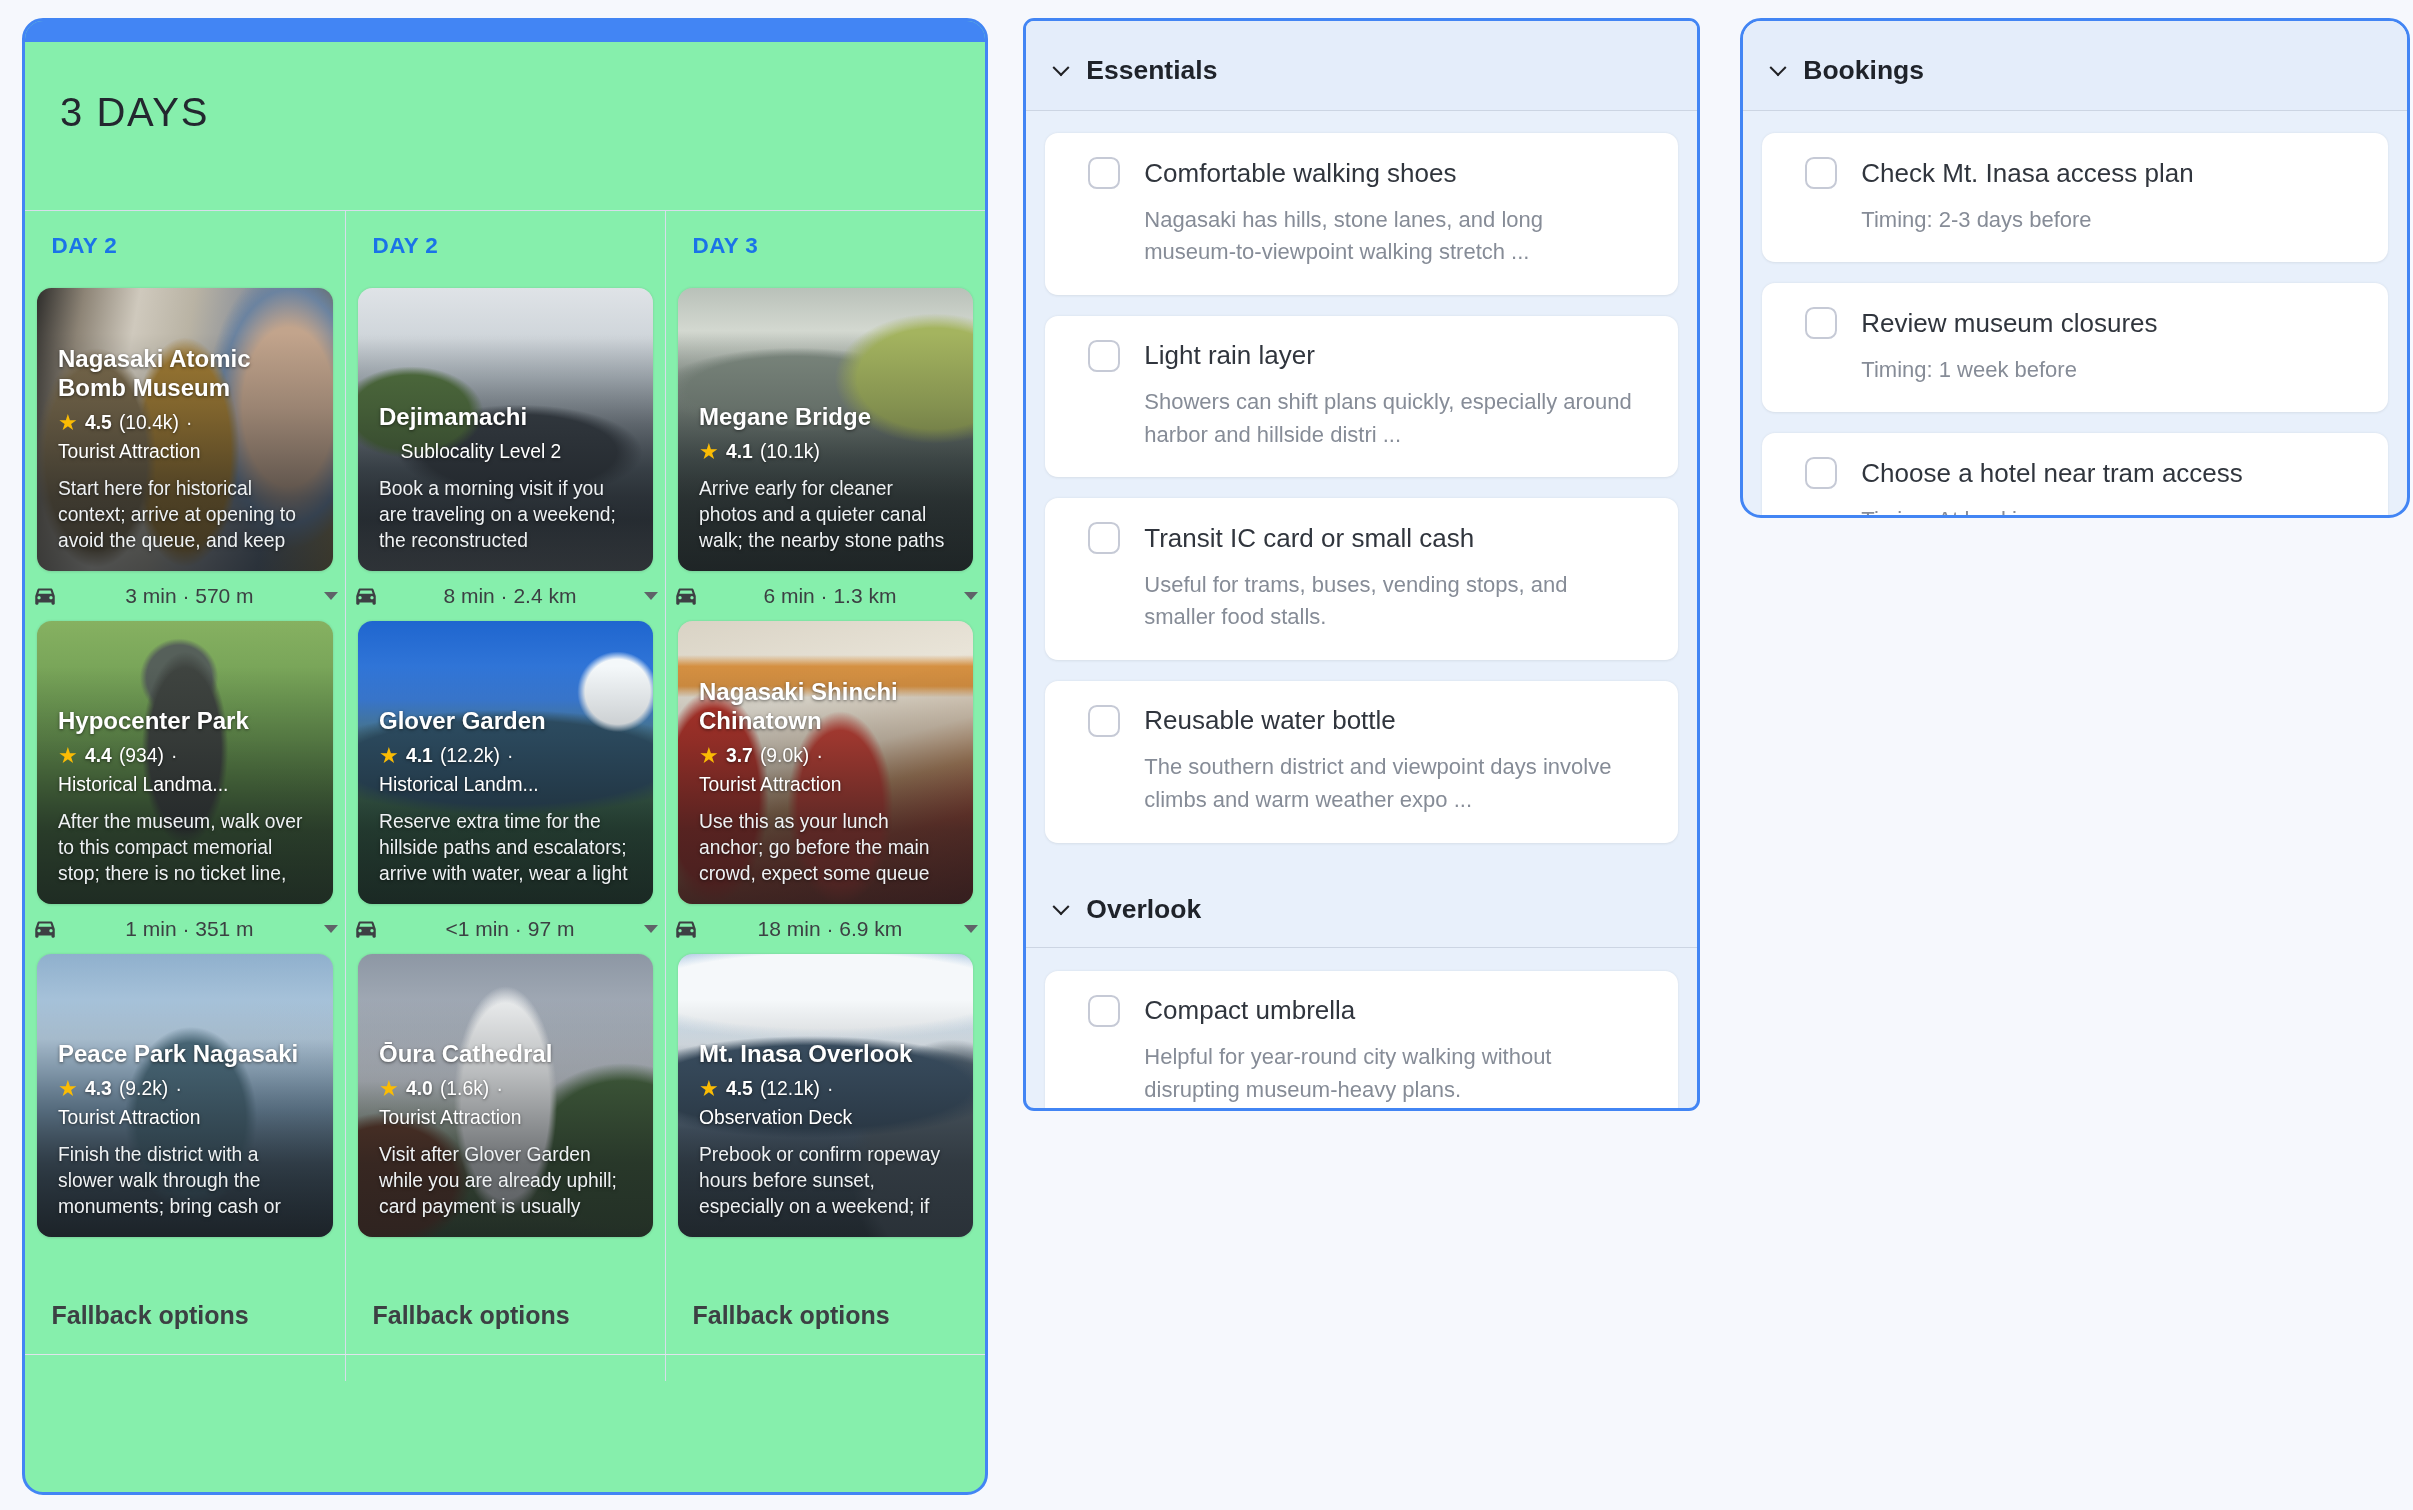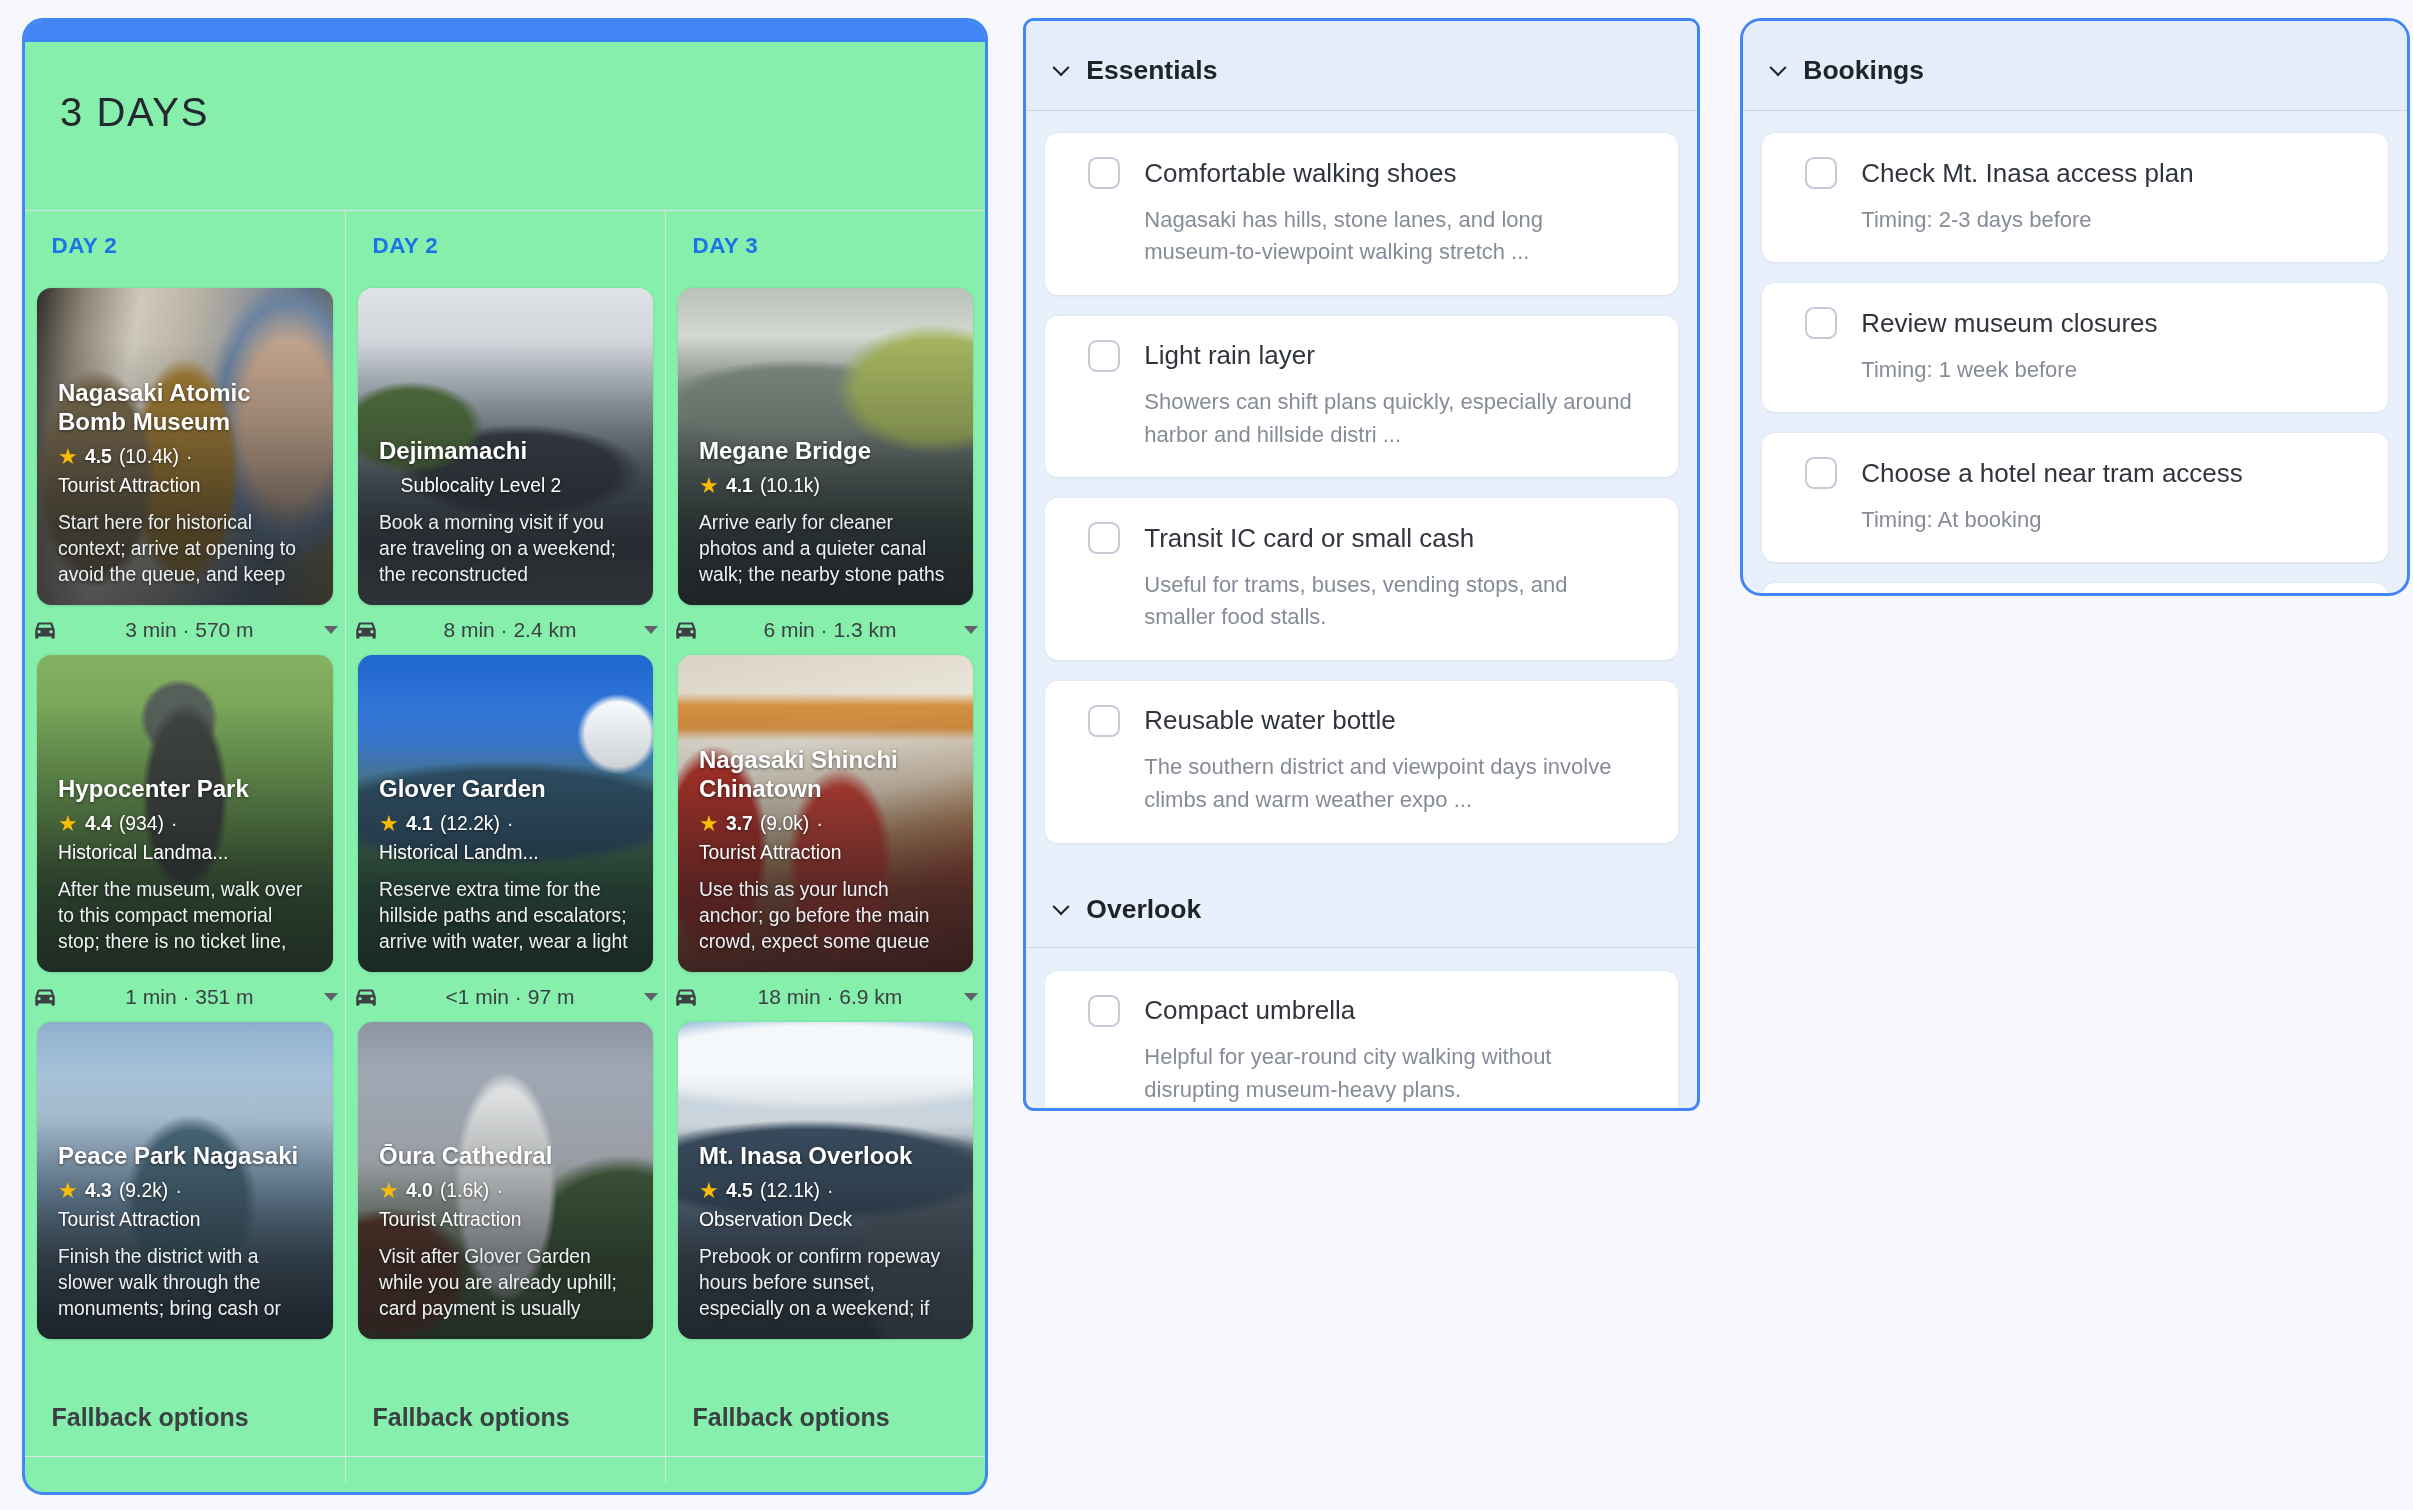--- a/index.html
+++ b/index.html
@@ -23,21 +23,21 @@
   .left-header { height:168px; padding:48px 35px 0; }
   .left-title { font-size:40px; font-weight:400; letter-spacing:1.6px; color:#23272f; }
   .day-grid { display:grid; grid-template-columns:1fr 1fr 1fr; border-top:0.8px solid #d7deea; }
   .day-col { padding:0 7.2px 24px; }
   .day-col + .day-col { border-left:0.8px solid #d7deea; }
   .day-label {
     margin:22.5px 0 29px 19.3px;
     font-size:22.5px; font-weight:700; letter-spacing:0.4px; color:#1a73e8;
   }
   .stop-card {
-    position:relative; height:317px; margin:0 4.8px;
+    position:relative; height:283px; margin:0 4.8px;
     border-radius:14.5px; overflow:hidden;
     box-shadow:0 0.8px 2.4px rgba(60,64,67,.18);
     background:#9aa4ae;
   }
   .shade { position:absolute; inset:0;
     background:linear-gradient(180deg, rgba(18,22,26,0) 16%, rgba(18,22,26,.22) 42%, rgba(18,22,26,.58) 74%, rgba(18,22,26,.68) 100%); }
   .stop-text { position:absolute; left:21px; right:19.3px; bottom:17.7px; color:#fff;
     text-shadow:0 0.8px 3.2px rgba(0,0,0,.55); }
   .stop-name { font-size:24px; font-weight:700; line-height:1.22; }
   .stop-meta { display:flex; align-items:center; flex-wrap:wrap; gap:7.2px; margin-top:9.7px; font-size:19.3px; }
@@ -91,21 +91,21 @@
     radial-gradient(ellipse 88px 161px at 55% 66%, #c14034 0 48%, transparent 60%),
     linear-gradient(165deg,#d9d3c5 0%,#e9e4d8 30%,#d9c9b4 48%,#b98a62 60%,#a74a36 75%,#7e3028 100%);}
   .p33{background:
     radial-gradient(ellipse 346px 72px at 50% 13%, #f5f8fa 0 52%, transparent 68%),
     radial-gradient(ellipse 306px 80px at 45% 47%, #3e5468 0 52%, transparent 64%),
     radial-gradient(ellipse 161px 201px at 93% 75%, #5c6b77 0 52%, transparent 63%),
     linear-gradient(180deg,#a6c4e0 0%,#c8dcec 20%,#e9f1f7 32%,#93a9bd 48%,#5d7287 62%,#4c5f6e 78%,#3c4a53 100%);}
 
   
   .panel.mid   { left:1023px; top:17.7px; width:677px; height:1093px; background:#e8f0fb;border-radius:11px; }
-  .panel.right { left:1740px; top:17.7px; width:670px; height:578px;  background:#e8f0fb; }
+  .panel.right { left:1740px; top:17.7px; width:670px; height:500px;  background:#e8f0fb; }
   .panel-head {
     display:flex; align-items:center; gap:19.3px;
     padding:34px 29px 24px; background:#e4edfa;
     border-bottom:0.8px solid #ccd5e3;
   }
   .panel-head h2 { font-size:26.5px; font-weight:700; color:#1f232a; }
   .chev { width:12px; height:12px; border-left:2.4px solid #202124; border-bottom:2.4px solid #202124;
     transform:rotate(-45deg) translate(1.6px,-1.6px); flex:none; }
   .section-head { background:transparent; border-bottom:0.8px solid #ccd5e3; padding:32px 29px 22.5px; margin-top:11.3px; }
   .items { padding:22.5px 19.3px 8px; display:flex; flex-direction:column; gap:21px; }

